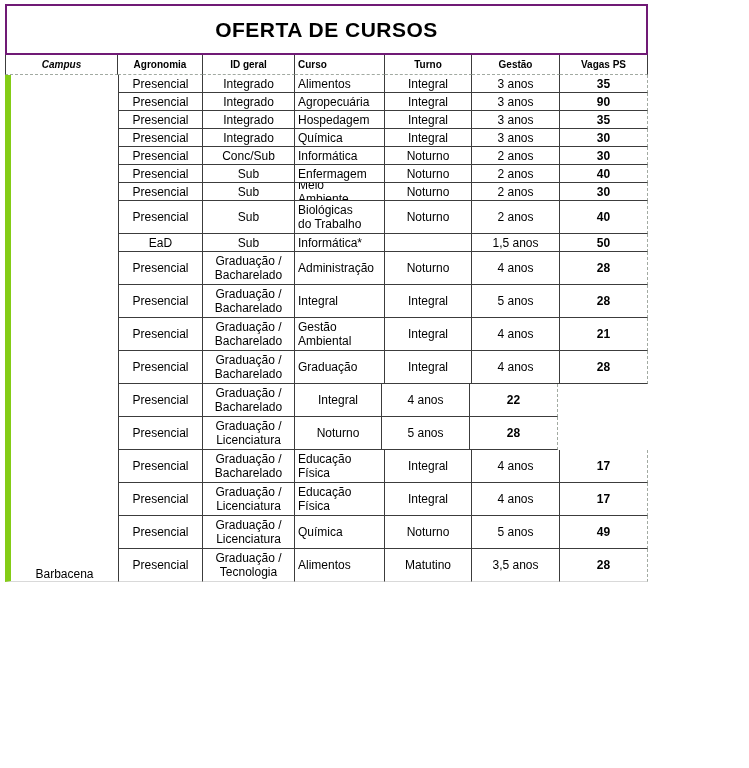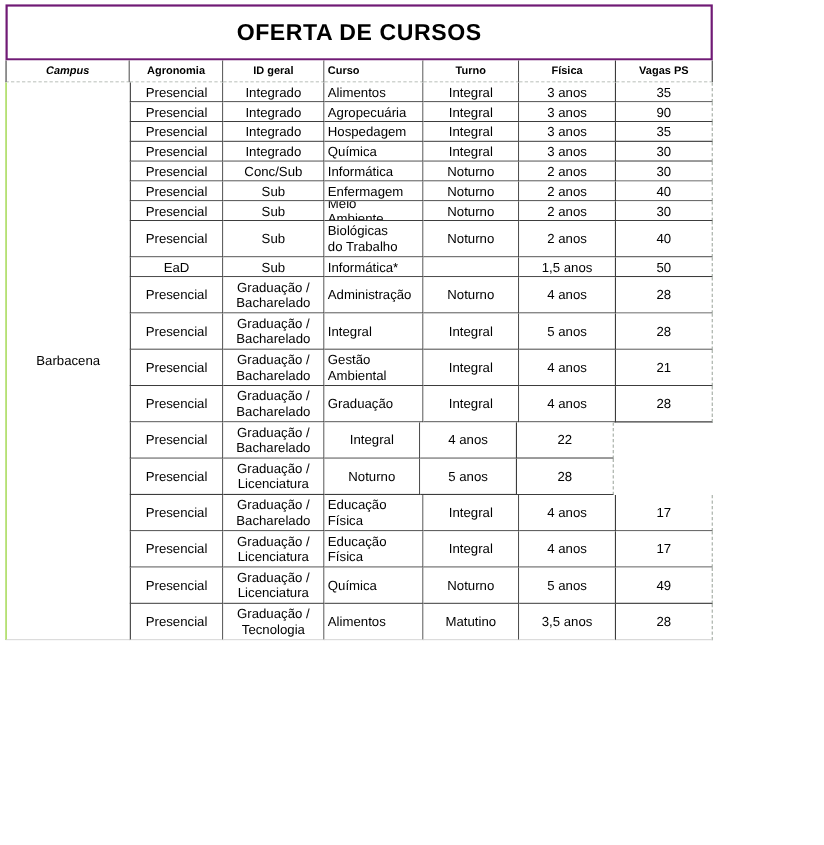--- a/index.html
+++ b/index.html
@@ -46,23 +46,23 @@
   .h-curso  { width: 90px; justify-content: flex-start; padding-left: 3px; }
   .h-turno  { width: 87px; }
   .h-dur    { width: 88px; }
   .h-vagas  { width: 88px; }
 
   
   .campus-box {
     position: absolute; left: 5px; top: 75px;
     width: 113px; height: 507px;
     box-sizing: border-box;
-    border-left: 1px solid #84cc16;
+    border-left: 6px solid #84cc16;
     border-bottom: 1px solid #d9d9d9;
-    display: flex; align-items: center; justify-content: center;
+    display: flex; align-items: flex-end; justify-content: center;
     font-size: 12px;
     background: #ffffff;
   }
 
   
   .rows {
     position: absolute; left: 118px; top: 75px;
     width: 530px;
     display: flex; flex-direction: column;
   }
@@ -76,39 +76,39 @@
     border-right: 1px solid #3c3c3c;
     border-bottom: 1px solid #3c3c3c;
     overflow: hidden;
     background: #ffffff;
   }
   .c-mod   { width: 85px; border-left: 1px solid #3c3c3c; }
   .c-id    { width: 92px; padding: 0 4px; }
   .c-curso { width: 90px; justify-content: flex-start; text-align: left; padding-left: 3px; padding-right: 20px; }
   .c-turno { width: 87px; }
   .c-dur   { width: 88px; }
-  .c-vagas { width: 88px; border-right: 1px dashed #a2aaa2; }
+  .c-vagas { width: 88px; border-right: 1px dashed #a2aaa2; font-weight: bold; }
   .row:last-child .cell { border-bottom: 1px solid #d9d9d9; }
 </style>
 </head>
 <body>
 
 <div class="page">
 
   <div class="title-box">
     <span>OFERTA DE CURSOS</span>
   </div>
 
   <div class="header-row">
     <div class="hcell h-campus">Campus</div>
     <div class="hcell h-mod">Agronomia</div>
     <div class="hcell h-id">ID geral</div>
     <div class="hcell h-curso">Curso</div>
     <div class="hcell h-turno">Turno</div>
-    <div class="hcell h-dur">Física</div>
+    <div class="hcell h-dur">Gestão</div>
     <div class="hcell h-vagas">Vagas PS</div>
   </div>
 
   <div class="campus-box">
     <span>Barbacena</span>
   </div>
 
   <div class="rows">
 
       <div class="row">

